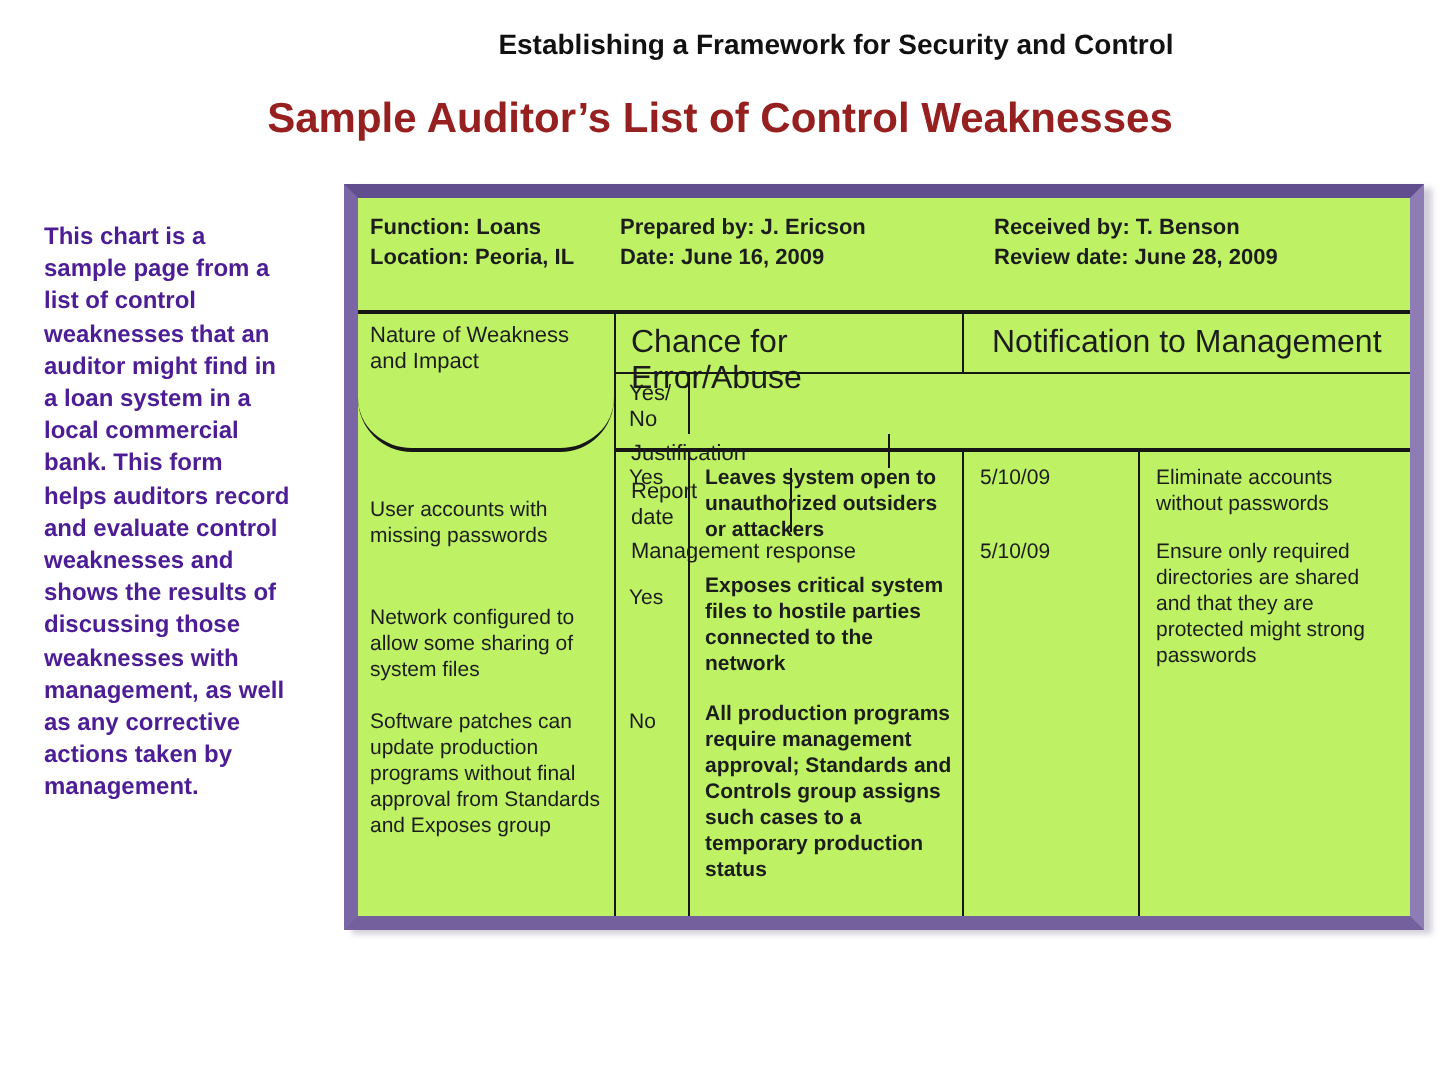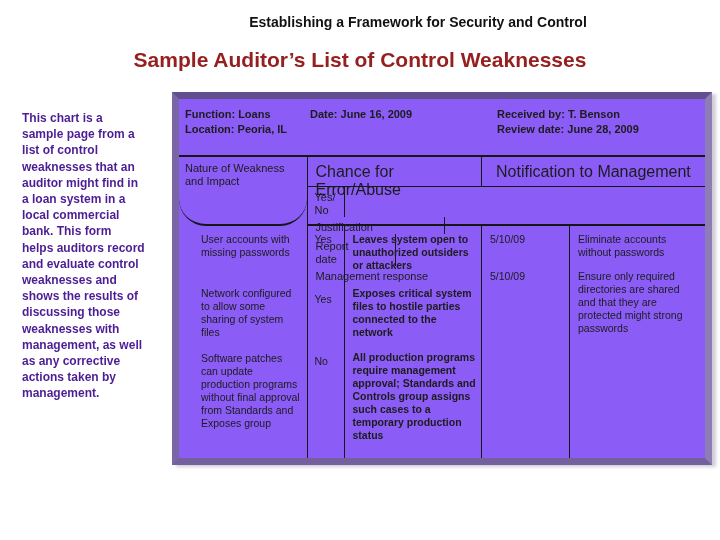--- a/index.html
+++ b/index.html
@@ -17,21 +17,21 @@
     position:absolute;left:0;top:48px;width:720px;margin:0;
     text-align:center;font-size:21px;font-weight:bold;color:#962020;
   }
   .description{
     position:absolute;left:22px;top:110px;width:124px;margin:0;
     font-size:12px;font-weight:bold;color:#4c1d95;line-height:16.2px;
   }
   
   .form-frame{
     position:absolute;left:172px;top:92px;width:540px;height:373px;
-    box-sizing:border-box;background:#8b5cf6;
+    box-sizing:border-box;background:#bef264;
     border:7px solid;border-color:#604e8e #8e7db4 #73609c #7a66a4;
     box-shadow:4px 2px 3px rgba(140,130,155,0.4);
     color:#1c1c1c;
   }
   .meta-band{
     position:relative;height:57.5px;box-sizing:border-box;
     border-bottom:2.5px solid #161616;
   }
   .meta-block{
     position:absolute;top:8px;font-size:11px;font-weight:bold;line-height:15px;
@@ -65,21 +65,21 @@
   .sh-yesno{width:37px;border-right:1.5px solid #161616;padding:4px 0 0 7px;}
   .sh-just{width:137.5px;border-right:1.5px solid #161616;padding:4px 4px 0 8px;}
   .sh-report{width:88px;border-right:1.5px solid #161616;padding:6px 4px 0 8px;white-space:pre-line;}
   .sh-resp{flex:1;padding:4px 2px 0 8px;}
   .body-right{flex:1;display:flex;}
   .bcol{box-sizing:border-box;flex:0 0 auto;font-size:10.5px;line-height:13px;}
   .b-yesno{width:37px;border-right:1.5px solid #161616;padding:5px 1px 0 7px;}
   .b-just{width:137.5px;border-right:1.5px solid #161616;padding:5px 3px 0 8px;font-weight:bold;}
   .b-report{width:88px;border-right:1.5px solid #161616;padding:5px 3px 0 8px;}
   .b-resp{flex:1;padding:5px 6px 0 8px;}
-  .body-nature{padding:5px 6px 0 22px;font-size:10.5px;line-height:13px;}
+  .body-nature{padding:5px 6px 0 6px;font-size:10.5px;line-height:13px;margin-top:16px;}
   .bcol p,.body-nature p{margin:0;}
   .body-nature .r1{margin-top:2px;} .body-nature .r2{margin-top:28px;} .body-nature .r3{margin-top:13px;}
   .b-yesno .r1{margin-top:2px;} .b-yesno .r2{margin-top:47px;} .b-yesno .r3{margin-top:49px;}
   .b-just .r1{margin-top:2px;} .b-just .r2{margin-top:15px;} .b-just .r3{margin-top:12px;}
   .b-report .r1{margin-top:2px;} .b-report .r2{margin-top:24px;}
   .b-resp .r1{margin-top:2px;} .b-resp .r2{margin-top:11px;}
 </style>
 </head>
 <body>
 
@@ -90,20 +90,21 @@
   <p class="description">This chart is a sample page from a list of control weaknesses that an auditor might find in a loan system in a local commercial bank. This form helps auditors record and evaluate control weaknesses and shows the results of discussing those weaknesses with management, as well as any corrective actions taken by management.</p>
 
   <div class="form-frame">
 
     <div class="meta-band">
       <div class="meta-block m1">
         <div>Function: Loans</div>
         <div>Location: Peoria, IL</div>
       </div>
       <div class="meta-block m2">
+        <div>Prepared by: J. Ericson</div>
         <div>Date: June 16, 2009</div>
       </div>
       <div class="meta-block m3">
         <div>Received by: T. Benson</div>
         <div>Review date: June 28, 2009</div>
       </div>
     </div>
 
     <div class="main">
 

